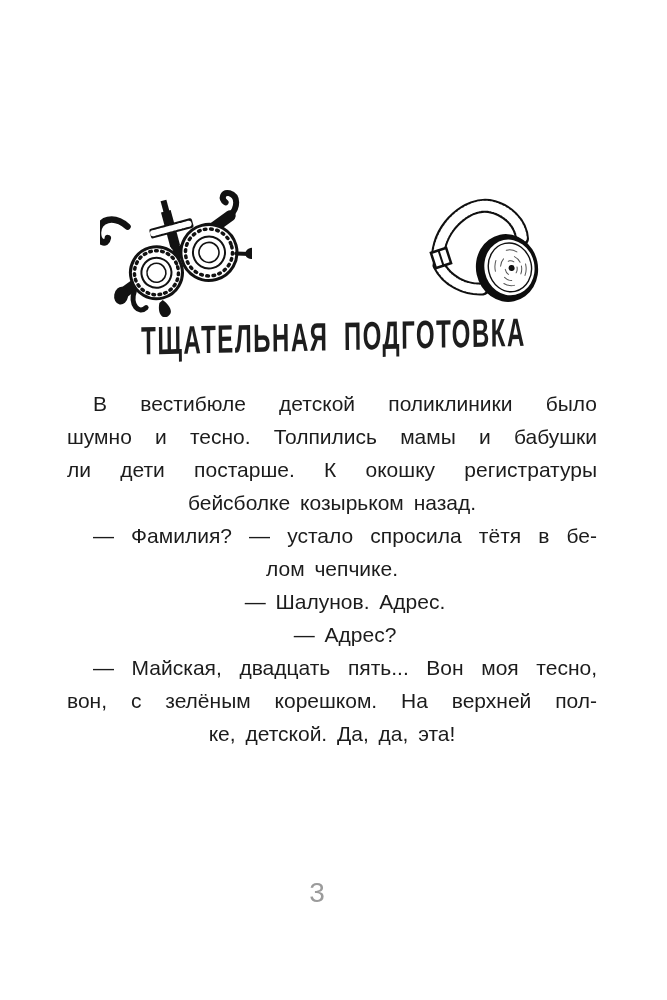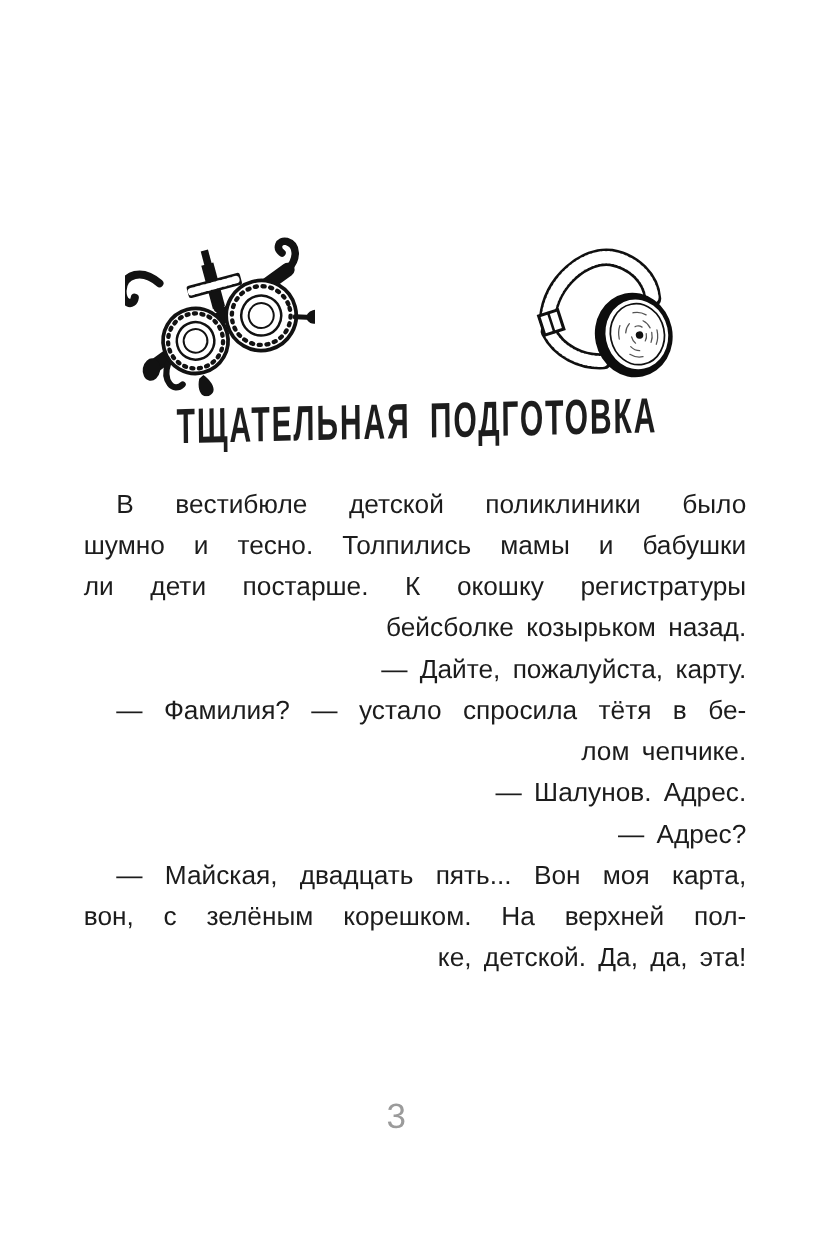--- a/index.html
+++ b/index.html
@@ -25,21 +25,21 @@
     color:#1d1d1d;
     transform:scale(0.73,1.2) rotate(-0.8deg);
     transform-origin:50% 50%;
     white-space:nowrap;
   }
   
   .body{
     position:absolute;top:387px;left:67px;width:530px;
     font-size:21px;line-height:33px;color:#1c1c1c;
   }
-  .ln{height:33px;text-align:right;word-spacing:4px;}
+  .ln{height:33px;text-align:center;word-spacing:4px;}
   .jfy{text-align:justify;text-align-last:justify;word-spacing:0;}
   .ind{text-indent:26px;}
   
   .pageno{
     position:absolute;top:876px;left:67px;width:500px;
     text-align:center;
     font-size:28px;line-height:34px;
     color:#9b9b9b;
   }
 </style>
@@ -119,25 +119,24 @@
     </g>
   </svg>
 
   <h1 class="title">ТЩАТЕЛЬНАЯ ПОДГОТОВКА</h1>
 
   <div class="body">
     <div class="ln ind jfy">В вестибюле детской поликлиники было</div>
     <div class="ln jfy">шумно и тесно. Толпились мамы и бабушки</div>
     <div class="ln jfy">ли дети постарше. К окошку регистратуры</div>
     <div class="ln">бейсболке козырьком назад.</div>
-    <div class="ln ind">— Дайте, пожалуйста, карту.</div>
     <div class="ln ind jfy">— Фамилия? — устало спросила тётя в бе-</div>
     <div class="ln">лом чепчике.</div>
     <div class="ln ind">— Шалунов. Адрес.</div>
     <div class="ln ind">— Адрес?</div>
-    <div class="ln ind jfy">— Майская, двадцать пять... Вон моя карта,</div>
+    <div class="ln ind jfy">— Майская, двадцать пять... Вон моя тесно,</div>
     <div class="ln jfy">вон, с зелёным корешком. На верхней пол-</div>
     <div class="ln">ке, детской. Да, да, эта!</div>
   </div>
 
   <div class="pageno">3</div>
 
 </div>
 
 </body></html>

